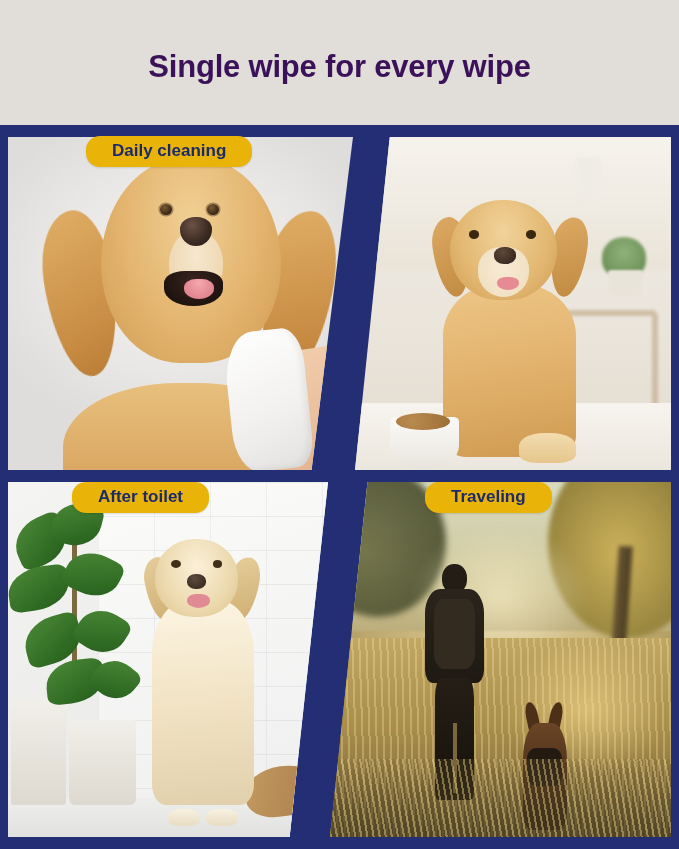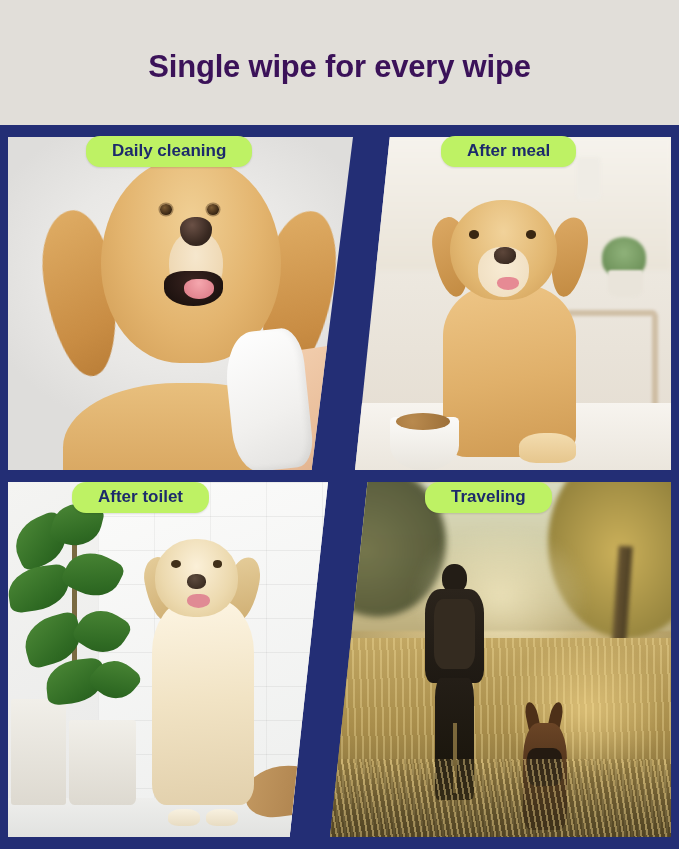--- a/index.html
+++ b/index.html
@@ -95,21 +95,21 @@
     top: 357px;
     width: 341px;
     height: 355px;
     clip-path: polygon(11% 0, 100% 0, 100% 100%, 0 100%);
   }
 
   
   .badge {
     position: absolute;
     z-index: 20;
-    background: #bef264;
+    background: #eab308;
     color: #1c2a6b;
     font-size: 17px;
     font-weight: bold;
     padding: 5px 26px 6px 26px;
     border-radius: 14px;
     white-space: nowrap;
     box-shadow: 0 1px 2px rgba(0,0,0,0.12);
   }
   #badge-daily   { left: 86px;  top: 136px; }
   #badge-meal    { left: 441px; top: 136px; }
@@ -670,17 +670,16 @@
           <div class="t4-dog-body"></div>
           <div class="t4-dog-saddle"></div>
         </div>
         <div class="t4-grass-fg"></div>
       </div>
     </div>
 
   </div>
 
   <div class="badge" id="badge-daily">Daily cleaning</div>
-  <div class="badge" id="badge-meal">After meal</div>
   <div class="badge" id="badge-toilet">After toilet</div>
   <div class="badge" id="badge-travel">Traveling</div>
 
 </div>
 
 </body></html>

